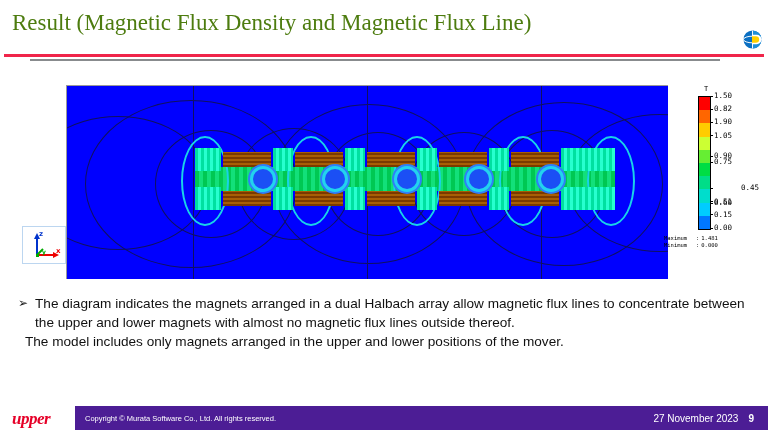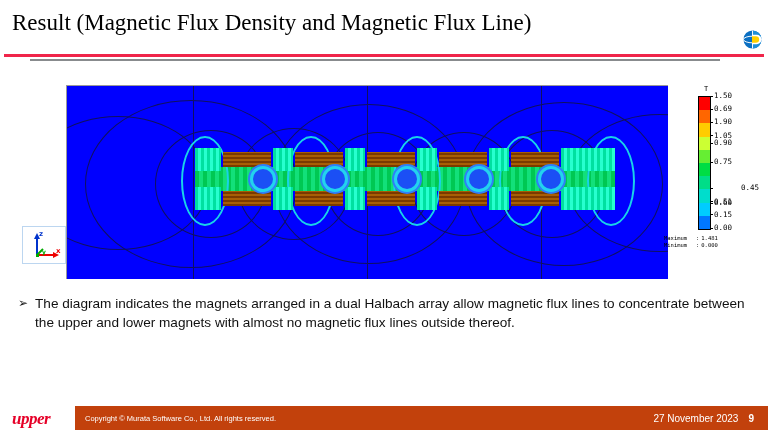--- a/index.html
+++ b/index.html
@@ -15,21 +15,21 @@
     font-family: "Liberation Sans", sans-serif;
   }
 
   
   #slide-title {
     position: absolute;
     left: 12px;
     top: 10px;
     font-family: "Liberation Serif", serif;
     font-size: 23px;
-    color: #000000;
+    color: #4d7c0f;
     white-space: nowrap;
     letter-spacing: 0px;
   }
   #brand-logo {
     position: absolute;
     right: 6px;
     top: 30px;
     display: flex;
     align-items: center;
     gap: 5px;
@@ -278,21 +278,21 @@
     font-size: 17px;
     color: #e60028;
     letter-spacing: -0.5px;
   }
   #footer-bar {
     position: absolute;
     left: 75px;
     top: 2px;
     right: 0;
     height: 24px;
-    background: #c2410c;
+    background: #4c1d95;
     display: flex;
     align-items: center;
     color: #ffffff;
   }
   #footer-copyright {
     font-size: 7.5px;
     margin-left: 10px;
     white-space: nowrap;
   }
   #footer-right {
@@ -415,31 +415,31 @@
         <div class="swatch" style="background: rgb(0, 204, 255);"></div>
         <div class="swatch" style="background: rgb(0, 119, 255);"></div>
       </div>
     <div id="legend-ticks">
         <div class="tick" style="top: 0px;">
           <span class="dash"></span>
           <span>1.50</span>
         </div>
         <div class="tick" style="top: 13.2px;">
           <span class="dash"></span>
-          <span>0.69</span>
+          <span>0.82</span>
         </div>
         <div class="tick" style="top: 26.4px;">
           <span class="dash"></span>
           <span>1.90</span>
         </div>
         <div class="tick" style="top: 39.6px;">
           <span class="dash"></span>
           <span>1.05</span>
         </div>
-        <div class="tick" style="top: 47px;">
+        <div class="tick" style="top: 60px;">
           <span class="dash"></span>
           <span>0.90</span>
         </div>
         <div class="tick" style="top: 66px; align-items: center;">
           <span class="dash"></span>
           <span>0.75</span>
         </div>
         <div class="tick" style="top: 79.2px; margin-top: 28px;">
           <span class="dash"></span>
           <span>0.60</span>
@@ -474,20 +474,21 @@
       </div>
     </div>
   </div>
 </div>
 
 <div id="body-text">
   <div class="bullet-row">
     <span class="bullet-mark">➢</span>
     <span class="bullet-body">The diagram indicates the magnets arranged in a dual Halbach array allow magnetic flux lines to concentrate between the upper and lower magnets with almost no magnetic flux lines outside thereof.</span>
   </div>
+  <div class="note-line indent">The model includes only magnets arranged in the upper and lower positions of the mover.</div>
 </div>
 
 <div id="footer">
   <div id="footer-logo">upper</div>
   <div id="footer-bar">
     <span id="footer-copyright">Copyright © Murata Software Co., Ltd. All rights reserved.</span>
     <span id="footer-right">
       <span id="footer-date">27 November 2023</span>
       <span id="footer-page">9</span>
     </span>

